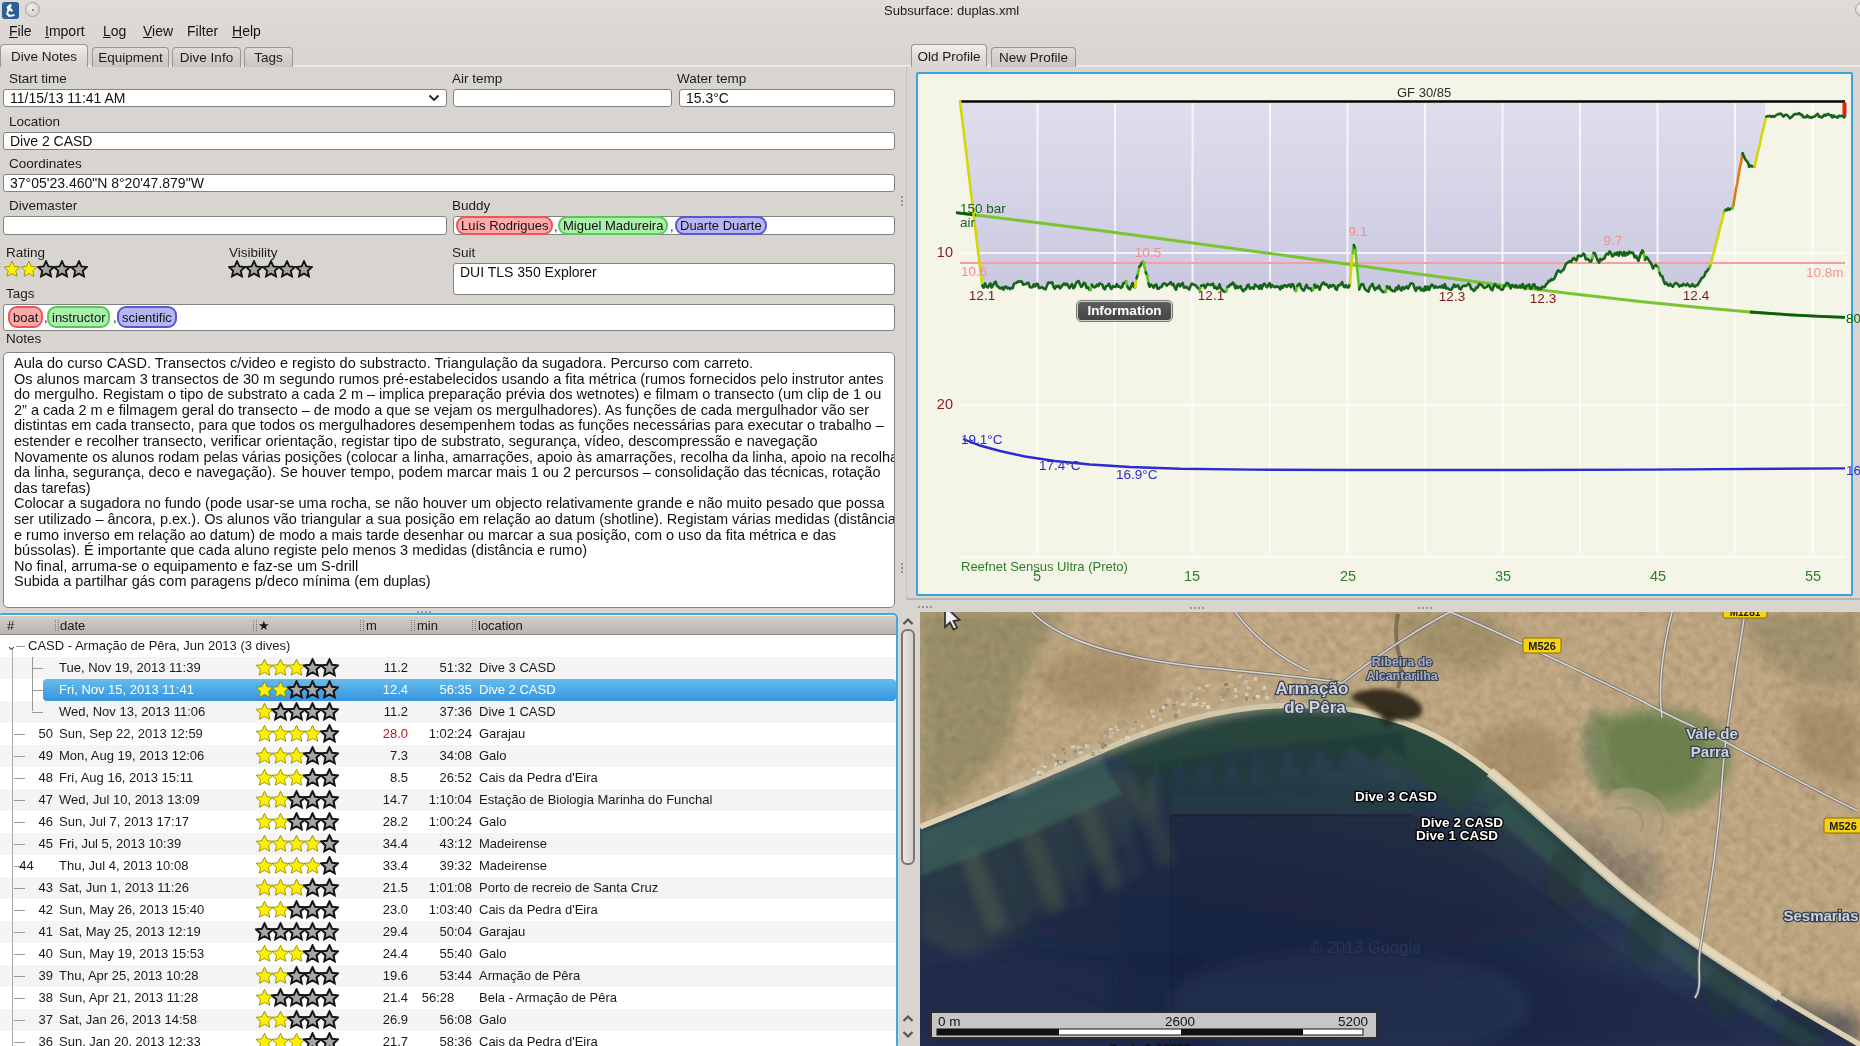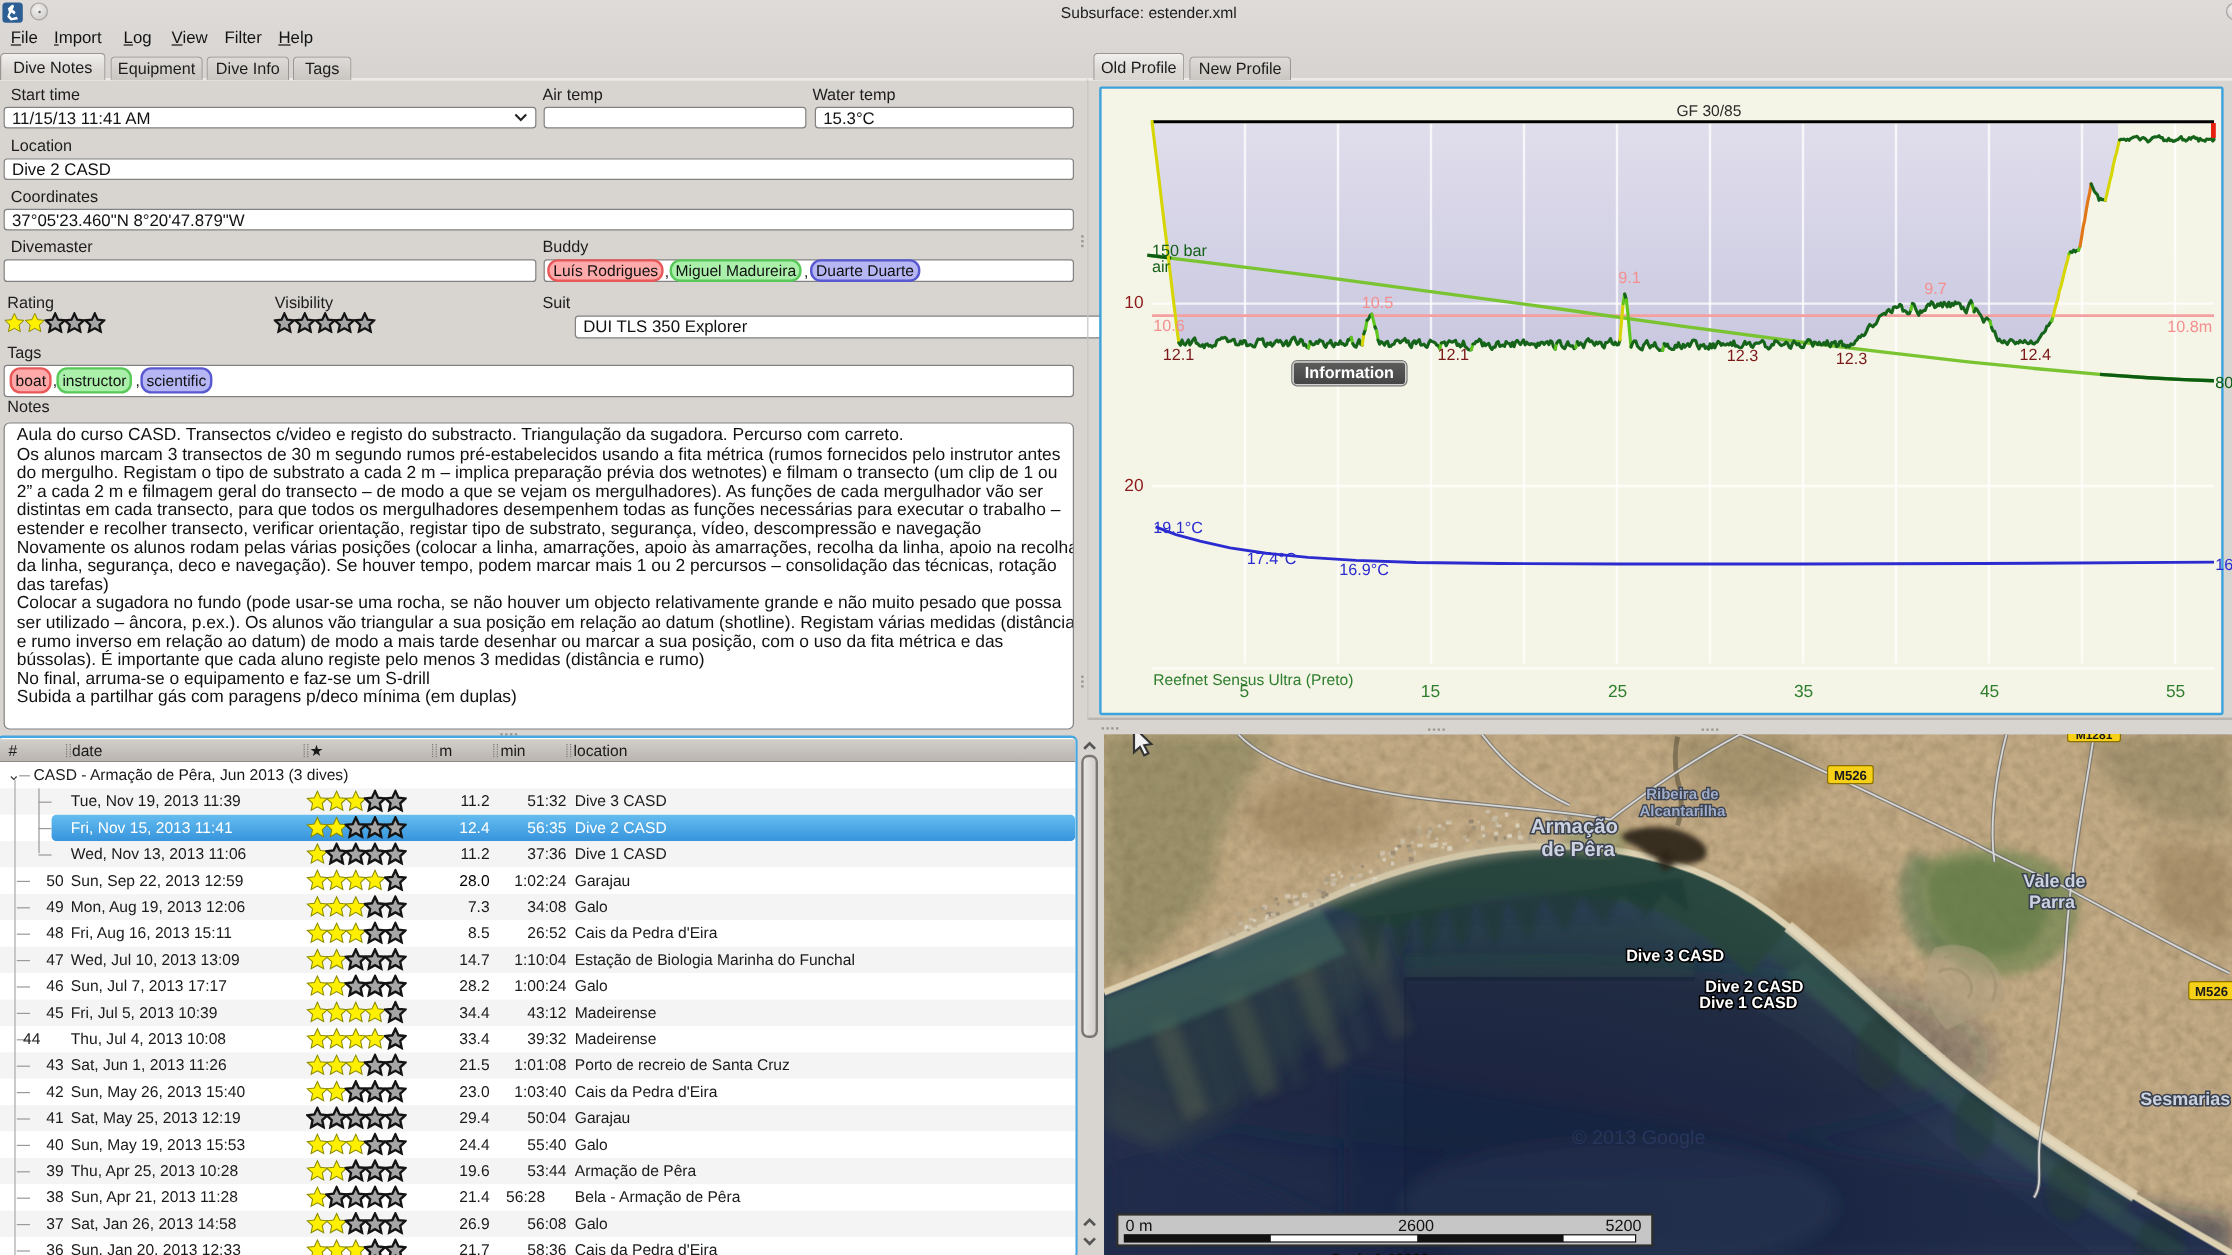--- a/index.html
+++ b/index.html
@@ -15,21 +15,21 @@
 
 <div class="abs" style="left:0;top:0;width:1860px;height:66px;background:linear-gradient(#dedbd9,#d6d3d0)"></div>
 <div class="abs" style="left:0;top:65px;width:1860px;height:2px;background:#f5f4f3"></div>
 <div class="abs" style="left:2px;top:2px;width:17px;height:17px;border-radius:3px;background:#2e5f94"></div>
 <svg class="abs" style="left:4px;top:3px" width="14" height="15" viewBox="0 0 14 15">
     <path d="M6 1 C7.5 1 8 2 7.5 3 L6.5 5 L9 7 L8 9 L5.5 7.5 L4 10 L6 12 L10 11 L11 13 L5 14 L2 11 L3.5 7 L2.5 4 Z" fill="#fff"></path>
   </svg>
 <div class="abs" style="left:25px;top:2px;width:15px;height:15px;border-radius:50%;background:radial-gradient(circle at 40% 35%,#f2f1f0,#c9c6c3);border:1px solid #a5a2a0"></div>
 <div class="abs" style="left:32px;top:9px;width:2px;height:2px;background:#666;border-radius:50%"></div>
 <div class="abs" style="left:1855px;top:2px;width:15px;height:15px;border-radius:50%;background:radial-gradient(circle at 40% 35%,#f2f1f0,#c9c6c3);border:1px solid #a5a2a0"></div>
-<div class="abs" style="left:884px;top:3px;font-size:13px;color:#1c1c1c">Subsurface: estender.xml</div>
+<div class="abs" style="left:884px;top:3px;font-size:13px;color:#1c1c1c">Subsurface: duplas.xml</div>
 
 <div class="abs" style="left:9px;top:23px;font-size:14px;color:#141414"><span style="text-decoration:underline">F</span>ile</div>
 <div class="abs" style="left:45px;top:23px;font-size:14px;color:#141414"><span style="text-decoration:underline">I</span>mport</div>
 <div class="abs" style="left:103px;top:23px;font-size:14px;color:#141414"><span style="text-decoration:underline">L</span>og</div>
 <div class="abs" style="left:143px;top:23px;font-size:14px;color:#141414"><span style="text-decoration:underline">V</span>iew</div>
 <div class="abs" style="left:187px;top:23px;font-size:14px;color:#141414">Filter</div>
 <div class="abs" style="left:232px;top:23px;font-size:14px;color:#141414"><span style="text-decoration:underline">H</span>elp</div>
 <div class="abs" style="left:0;top:65px;width:1860px;height:2px;background:#eceae8"></div>
 
 <div class="tab taba" style="left:0px;width:88px;border-bottom-left-radius:0">Dive Notes</div>
@@ -88,21 +88,21 @@
 <svg class="abs" style="left:262px;top:260px" width="18" height="18" viewBox="0 0 24 24">
     <path d="M12 1.6 L15.2 8.5 22.6 9.3 17.1 14.4 18.6 21.8 12 18.1 5.4 21.8 6.9 14.4 1.4 9.3 8.8 8.5 Z" fill="#a6a6a6" stroke="#141414" stroke-width="2.5"></path>
   </svg>
 <svg class="abs" style="left:278px;top:260px" width="18" height="18" viewBox="0 0 24 24">
     <path d="M12 1.6 L15.2 8.5 22.6 9.3 17.1 14.4 18.6 21.8 12 18.1 5.4 21.8 6.9 14.4 1.4 9.3 8.8 8.5 Z" fill="#a6a6a6" stroke="#141414" stroke-width="2.5"></path>
   </svg>
 <svg class="abs" style="left:295px;top:260px" width="18" height="18" viewBox="0 0 24 24">
     <path d="M12 1.6 L15.2 8.5 22.6 9.3 17.1 14.4 18.6 21.8 12 18.1 5.4 21.8 6.9 14.4 1.4 9.3 8.8 8.5 Z" fill="#a6a6a6" stroke="#141414" stroke-width="2.5"></path>
   </svg>
 <div class="lbl" style="left:452px;top:245px">Suit</div>
-<div class="inp" style="left:479px;top:263px;width:442px;height:19px;line-height:17px">DUI TLS 350 Explorer</div>
+<div class="inp" style="left:453px;top:263px;width:442px;height:32px;line-height:17px">DUI TLS 350 Explorer</div>
 <div class="lbl" style="left:6px;top:286px">Tags</div>
 <div class="inp" style="left:3px;top:304px;width:892px;height:27px"></div>
 <div class="abs" style="left:8px;top:306px;height:22px;line-height:19px;padding:0 3px;background:#ffaaaa;border:2px solid #e85858;border-radius:9px;font-size:13px;color:#111">boat</div>
 <div class="abs tt" style="left:44px;top:310px">,</div>
 <div class="abs" style="left:47px;top:306px;height:22px;line-height:19px;padding:0 3px;background:#aaf0aa;border:2px solid #58c858;border-radius:9px;font-size:13px;color:#111">instructor</div>
 <div class="abs tt" style="left:113px;top:310px">,</div>
 <div class="abs" style="left:117px;top:306px;height:22px;line-height:19px;padding:0 3px;background:#b6b6f4;border:2px solid #5858d0;border-radius:9px;font-size:13px;color:#111">scientific</div>
 <div class="lbl" style="left:6px;top:331px">Notes</div>
 <div class="inp" style="left:3px;top:352px;width:892px;height:256px;border-radius:5px;padding:3px 0 0 10px;font-size:14.5px;line-height:15.6px;overflow:hidden">
     <div style="white-space:nowrap">Aula do curso CASD. Transectos c/video e registo do substracto. Triangulação da sugadora. Percurso com carreto.</div>
@@ -336,21 +336,21 @@
   </svg>
 <svg class="abs" style="left:287px;top:724px" width="19" height="19" viewBox="0 0 24 24">
     <path d="M12 1.6 L15.2 8.5 22.6 9.3 17.1 14.4 18.6 21.8 12 18.1 5.4 21.8 6.9 14.4 1.4 9.3 8.8 8.5 Z" fill="#ffef00" stroke="#8a8a00" stroke-width="1.1"></path>
   </svg>
 <svg class="abs" style="left:303px;top:724px" width="19" height="19" viewBox="0 0 24 24">
     <path d="M12 1.6 L15.2 8.5 22.6 9.3 17.1 14.4 18.6 21.8 12 18.1 5.4 21.8 6.9 14.4 1.4 9.3 8.8 8.5 Z" fill="#ffef00" stroke="#8a8a00" stroke-width="1.1"></path>
   </svg>
 <svg class="abs" style="left:320px;top:724px" width="19" height="19" viewBox="0 0 24 24">
     <path d="M12 1.6 L15.2 8.5 22.6 9.3 17.1 14.4 18.6 21.8 12 18.1 5.4 21.8 6.9 14.4 1.4 9.3 8.8 8.5 Z" fill="#a6a6a6" stroke="#141414" stroke-width="2.5"></path>
   </svg>
-<div class="abs tt" style="left:340px;top:726px;width:68px;text-align:right;color:#000000">28.0</div>
+<div class="abs tt" style="left:340px;top:726px;width:68px;text-align:right;color:#b91c1c">28.0</div>
 <div class="abs tt" style="left:404px;top:726px;width:68px;text-align:right;color:#1a1a1a">1:02:24</div>
 <div class="abs tt" style="left:479px;top:726px;color:#1a1a1a">Garajau</div>
 <div class="abs" style="left:0;top:745px;width:896px;height:22px;background:#f4f4f4"></div>
 <div class="abs" style="left:14px;top:756px;width:11px;height:1px;background:#999"></div>
 <div class="abs tt" style="left:0px;top:748px;width:53px;text-align:right;color:#1a1a1a">49</div>
 <div class="abs tt" style="left:59px;top:748px;color:#1a1a1a">Mon, Aug 19, 2013 12:06</div>
 <svg class="abs" style="left:255px;top:746px" width="19" height="19" viewBox="0 0 24 24">
     <path d="M12 1.6 L15.2 8.5 22.6 9.3 17.1 14.4 18.6 21.8 12 18.1 5.4 21.8 6.9 14.4 1.4 9.3 8.8 8.5 Z" fill="#ffef00" stroke="#8a8a00" stroke-width="1.1"></path>
   </svg>
 <svg class="abs" style="left:271px;top:746px" width="19" height="19" viewBox="0 0 24 24">

